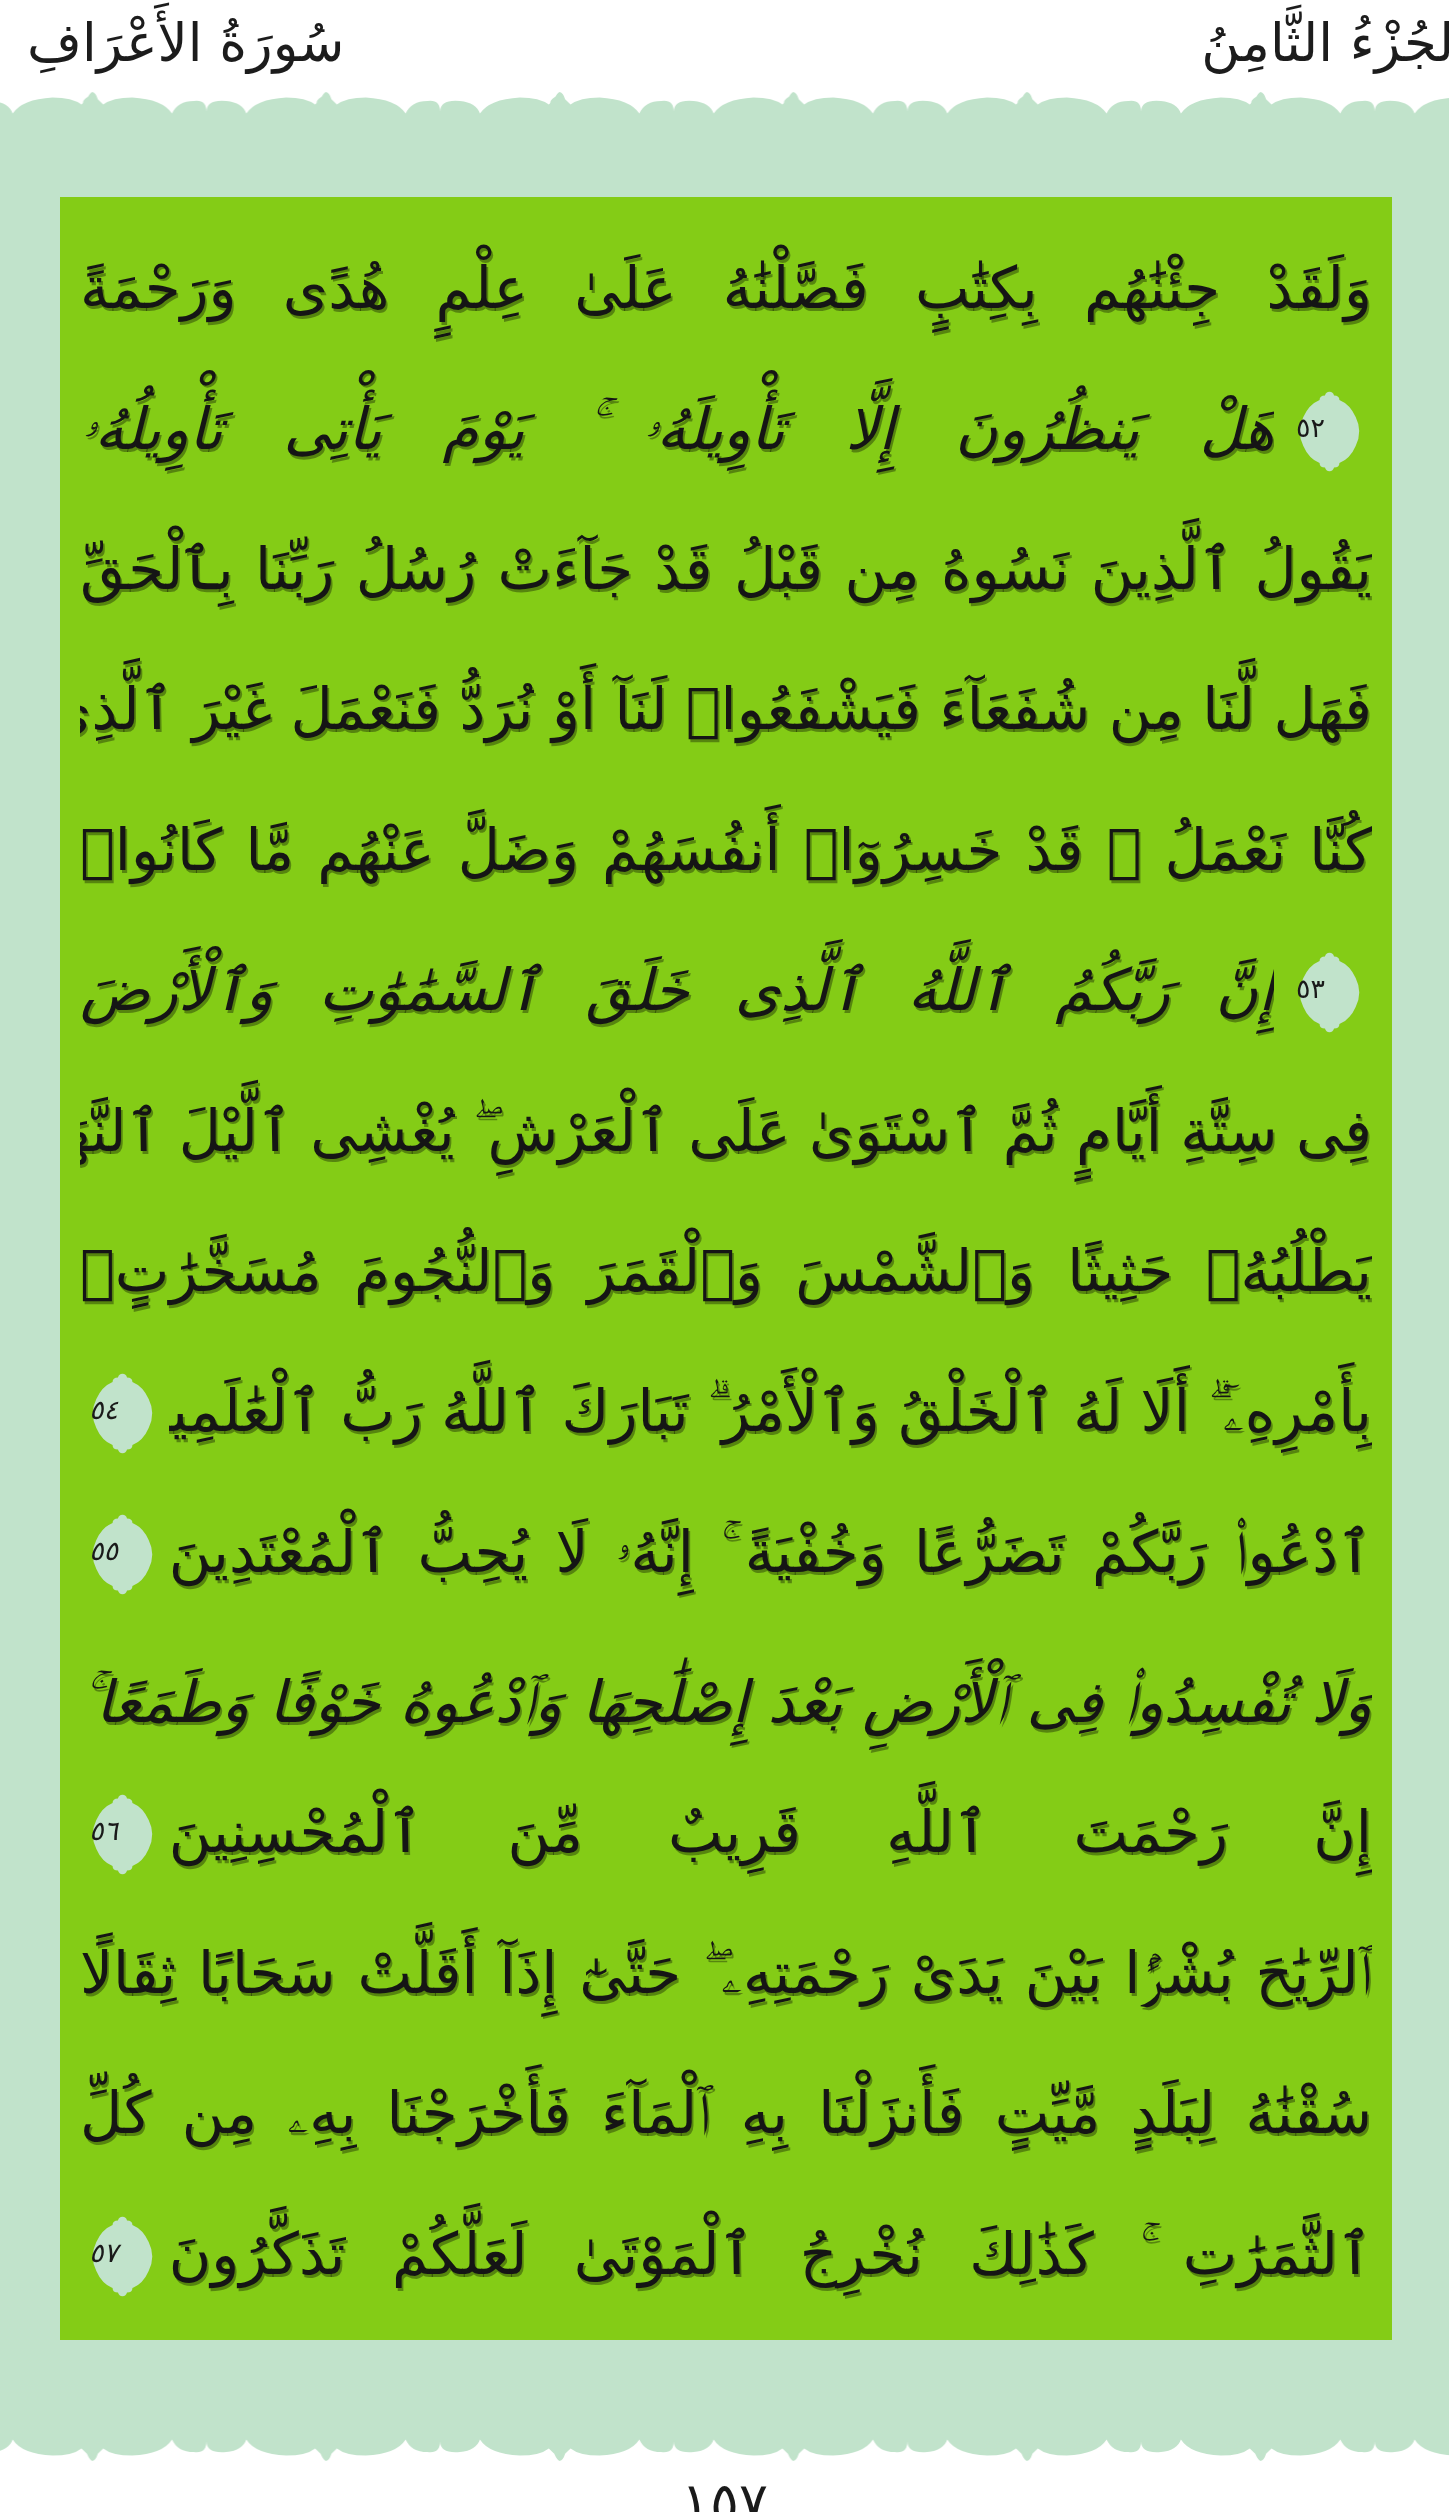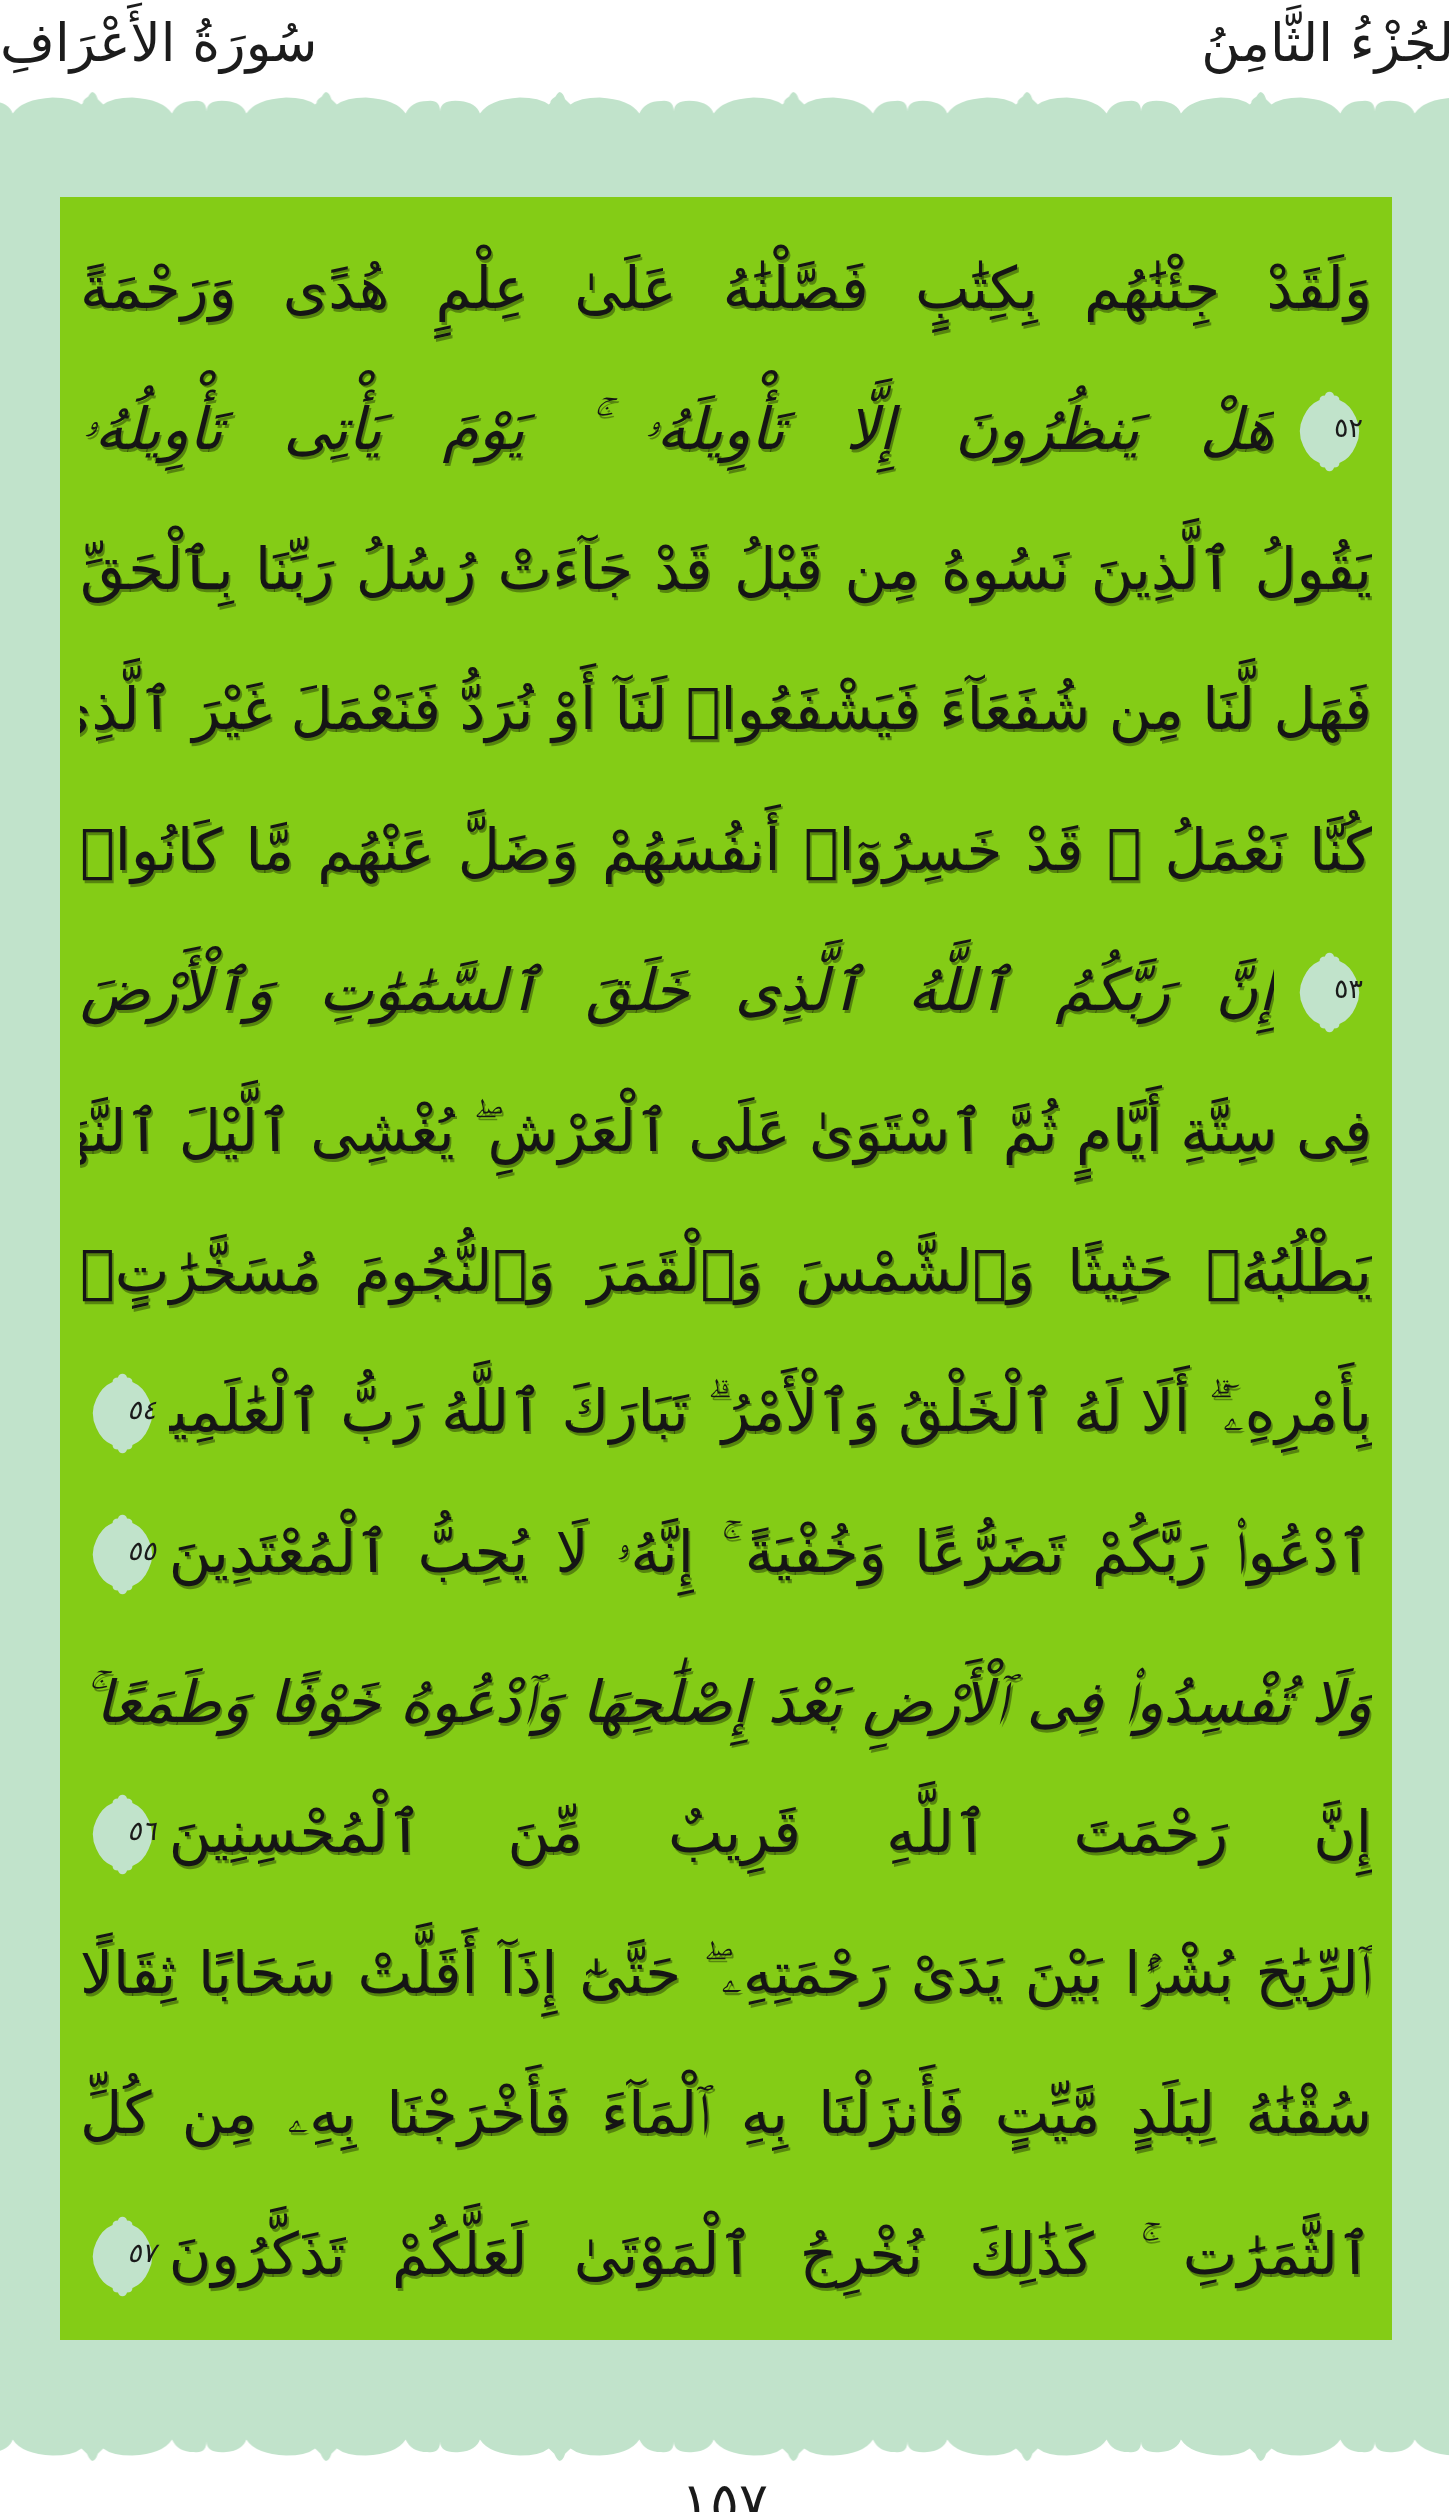--- a/index.html
+++ b/index.html
@@ -17,20 +17,21 @@
   }
   .header-label {
     position: absolute;
     top: 0;
     height: 86px;
     line-height: 86px;
     font-size: 53px;
     direction: rtl;
     white-space: nowrap;
     color: #1c1c1c;
+    padding-left: 27px;
   }
   #surah-name { left: 0; }
   #juz-name { right: -20px; }
 
   .frame {
     position: absolute;
     left: 0;
     top: 127px;
     width: 1449px;
     height: 2300px;
@@ -88,21 +89,21 @@
     left: 0;
     top: 0;
     width: 67px;
     height: 83px;
   }
   .marker span {
     position: absolute;
     left: 0;
     right: 0;
     top: 20px;
-    text-align: right;
+    text-align: left;
     font-size: 27px;
     line-height: 36px;
     text-shadow: none;
     color: #1a1a1a;
     direction: rtl;
   }
   .page-number {
     position: absolute;
     left: 0;
     width: 1449px;

